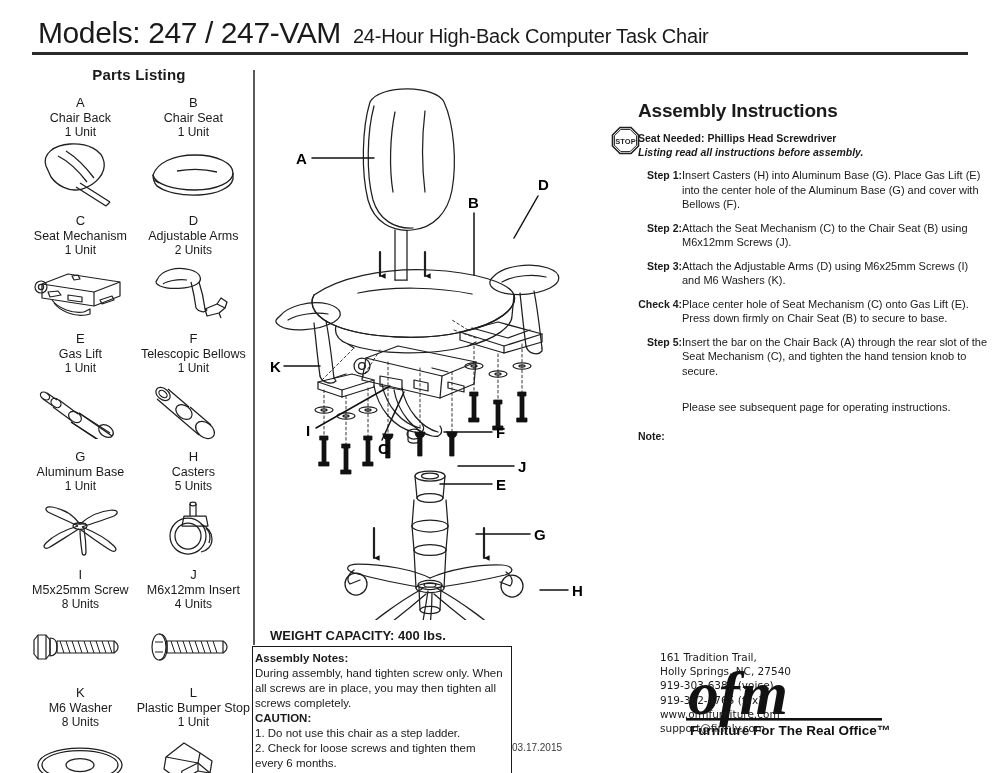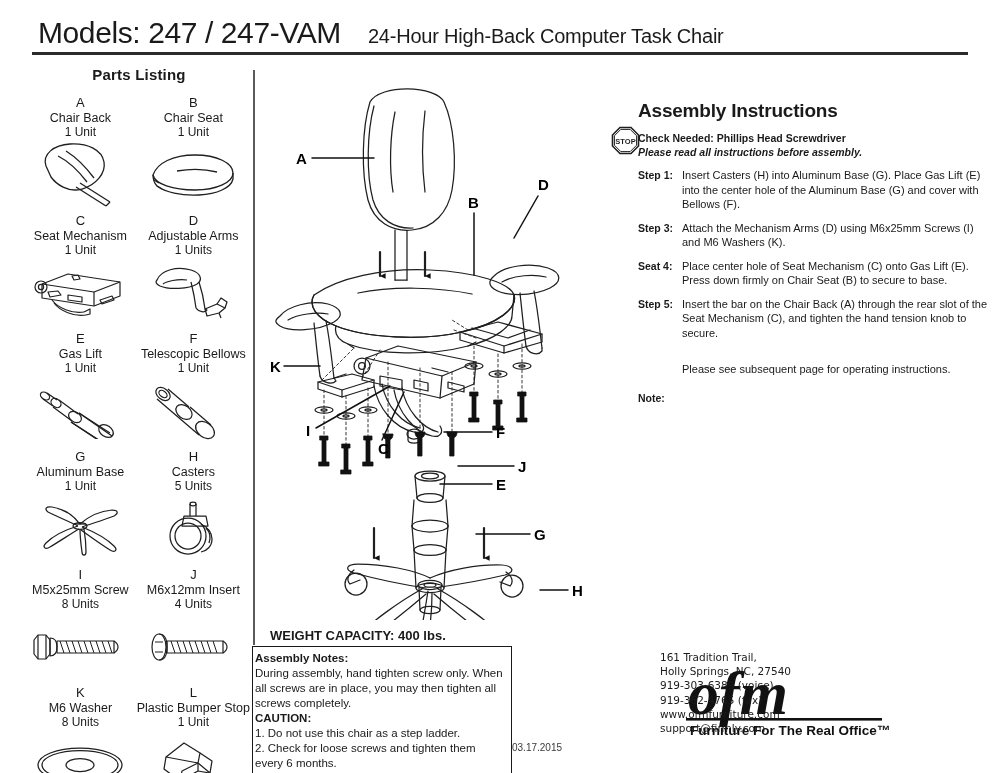--- a/index.html
+++ b/index.html
@@ -5,21 +5,21 @@
   html,body{margin:0;padding:0;background:#fff;}
   body{
     width:1000px;height:773px;position:relative;overflow:hidden;
     font-family:"Liberation Sans","DejaVu Sans",sans-serif;
     color:#1a1a1a;
   }
   .abs{position:absolute;}
 
   
   #header{left:38px;top:16px;width:930px;}
-  #title-line{display:flex;align-items:baseline;gap:27px;white-space:nowrap;}
+  #title-line{display:flex;align-items:baseline;gap:12px;white-space:nowrap;}
   #model-title{font-size:30px;letter-spacing:-.4px;}
   #subtitle{font-size:20px;letter-spacing:-.2px;}
   #header-rule{left:32px;top:52px;width:936px;height:3px;background:#2b2b2b;}
 
   
   #divider-vertical{left:253px;top:70px;width:1.6px;height:575px;background:#5a5a5a;}
 
   
   #parts-panel{left:28px;top:66px;width:222px;}
   #parts-heading{text-align:center;font-size:15px;font-weight:bold;letter-spacing:.2px;}
@@ -39,21 +39,21 @@
   .callout-label{font-size:15px;font-weight:bold;}
 
   
   #instructions{left:638px;top:100px;width:350px;}
   #instr-heading{font-size:19px;font-weight:bold;letter-spacing:-.2px;}
   #tools-block{margin-top:9px;}
   #tools-needed{font-size:10.5px;font-weight:bold;line-height:14px;}
   #read-all{font-size:10.5px;font-weight:bold;font-style:italic;line-height:14px;}
   #stop-icon{left:611px;top:126px;width:29px;height:29px;}
   .step-row{display:flex;margin-top:9px;}
-  .step-label{font-size:10.5px;font-weight:bold;width:44px;flex:0 0 44px;line-height:14.5px;}
+  .step-label{font-size:10.5px;font-weight:bold;width:44px;flex:0 0 44px;line-height:14.5px;text-align:right;}
   .step-text{font-size:11px;line-height:14.5px;}
   #note-row{display:flex;margin-top:22px;}
   #note-label{font-size:10.5px;font-weight:bold;width:44px;flex:0 0 44px;line-height:14.5px;margin-top:29px;}
   #note-text{font-size:11px;line-height:14.5px;}
 
   
   #weight-capacity{left:270px;top:628px;font-size:13px;font-weight:bold;}
   #notes-box{left:252px;top:646px;width:260px;border:1.6px solid #1a1a1a;padding:4px 6px 5px 2px;box-sizing:border-box;}
   .notes-head{font-size:11.5px;font-weight:bold;line-height:15px;}
   .notes-body{font-size:11.5px;line-height:15px;}
@@ -138,21 +138,21 @@
             <path d="M72 38 L84 34 L86 38 L74 42 Z"></path>
             <path d="M44 14 L50 13 L52 17 L46 18 Z"></path>
           </g>
         </svg>
       </div>
     </div>
 
     <div class="part-cell">
       <div class="part-letter">D</div>
       <div class="part-name">Adjustable Arms</div>
-      <div class="part-qty">1 Units</div>
+      <div class="part-qty">2 Units</div>
       <div class="part-art">
         <svg width="92" height="62" viewBox="0 0 92 62">
           <g fill="none" stroke="#1f1f1f" stroke-width="1.25" stroke-linejoin="round">
             <path d="M10 18 C14 8 30 4 44 8 C54 11 56 18 50 22 C42 27 22 28 13 24 C9 22 8 20 10 18 Z"></path>
             <path d="M16 22 C20 19 30 17 40 18"></path>
             <path d="M44 20 C46 28 48 38 49 46"></path>
             <path d="M52 20 C55 29 57 39 58 47"></path>
             <path d="M49 46 C52 50 58 51 60 48 L58 47"></path>
             <path d="M58 47 L70 42 L78 46 L72 51 L60 54 Z"></path>
             <path d="M70 42 L74 36 L80 40 L78 46"></path>
@@ -526,34 +526,38 @@
     <polygon points="9,1.5 20,1.5 27.5,9 27.5,20 20,27.5 9,27.5 1.5,20 1.5,9" fill="none" stroke="#1f1f1f" stroke-width="1.6"></polygon>
     <polygon points="9.8,3.4 19.2,3.4 25.6,9.8 25.6,19.2 19.2,25.6 9.8,25.6 3.4,19.2 3.4,9.8" fill="none" stroke="#1f1f1f" stroke-width="1"></polygon>
     <text x="14.5" y="18" text-anchor="middle" font-size="7.5" font-weight="bold" font-family="'Liberation Sans',sans-serif" fill="#1f1f1f">STOP</text>
   </svg>
 </div>
 
 <div class="abs" id="instructions">
   <div id="instr-heading">Assembly Instructions</div>
 
   <div id="tools-block">
-    <div id="tools-needed">Check Needed: Phillips Head Screwdriver</div>
-    <div id="read-all">Please read all instructions before assembly.</div>
+    <div id="tools-needed">Seat Needed: Phillips Head Screwdriver</div>
+    <div id="read-all">Listing read all instructions before assembly.</div>
   </div>
 
   <div class="step-row">
     <div class="step-label">Step 1:</div>
     <div class="step-text">Insert Casters (H) into Aluminum Base (G). Place Gas Lift (E) into the center hole of the Aluminum Base (G) and cover with Bellows (F).</div>
   </div>
   <div class="step-row">
+    <div class="step-label">Step 2:</div>
+    <div class="step-text">Attach the Seat Mechanism (C) to the Chair Seat (B) using M6x12mm Screws (J).</div>
+  </div>
+  <div class="step-row">
     <div class="step-label">Step 3:</div>
-    <div class="step-text">Attach the Mechanism Arms (D) using M6x25mm Screws (I) and M6 Washers (K).</div>
+    <div class="step-text">Attach the Adjustable Arms (D) using M6x25mm Screws (I) and M6 Washers (K).</div>
   </div>
   <div class="step-row">
-    <div class="step-label">Seat 4:</div>
+    <div class="step-label">Check 4:</div>
     <div class="step-text">Place center hole of Seat Mechanism (C) onto Gas Lift (E). Press down firmly on Chair Seat (B) to secure to base.</div>
   </div>
   <div class="step-row">
     <div class="step-label">Step 5:</div>
     <div class="step-text">Insert the bar on the Chair Back (A) through the rear slot of the Seat Mechanism (C), and tighten the hand tension knob to secure.</div>
   </div>
 
   <div id="note-row">
     <div id="note-label">Note:</div>
     <div id="note-text">Please see subsequent page for operating instructions.</div>

